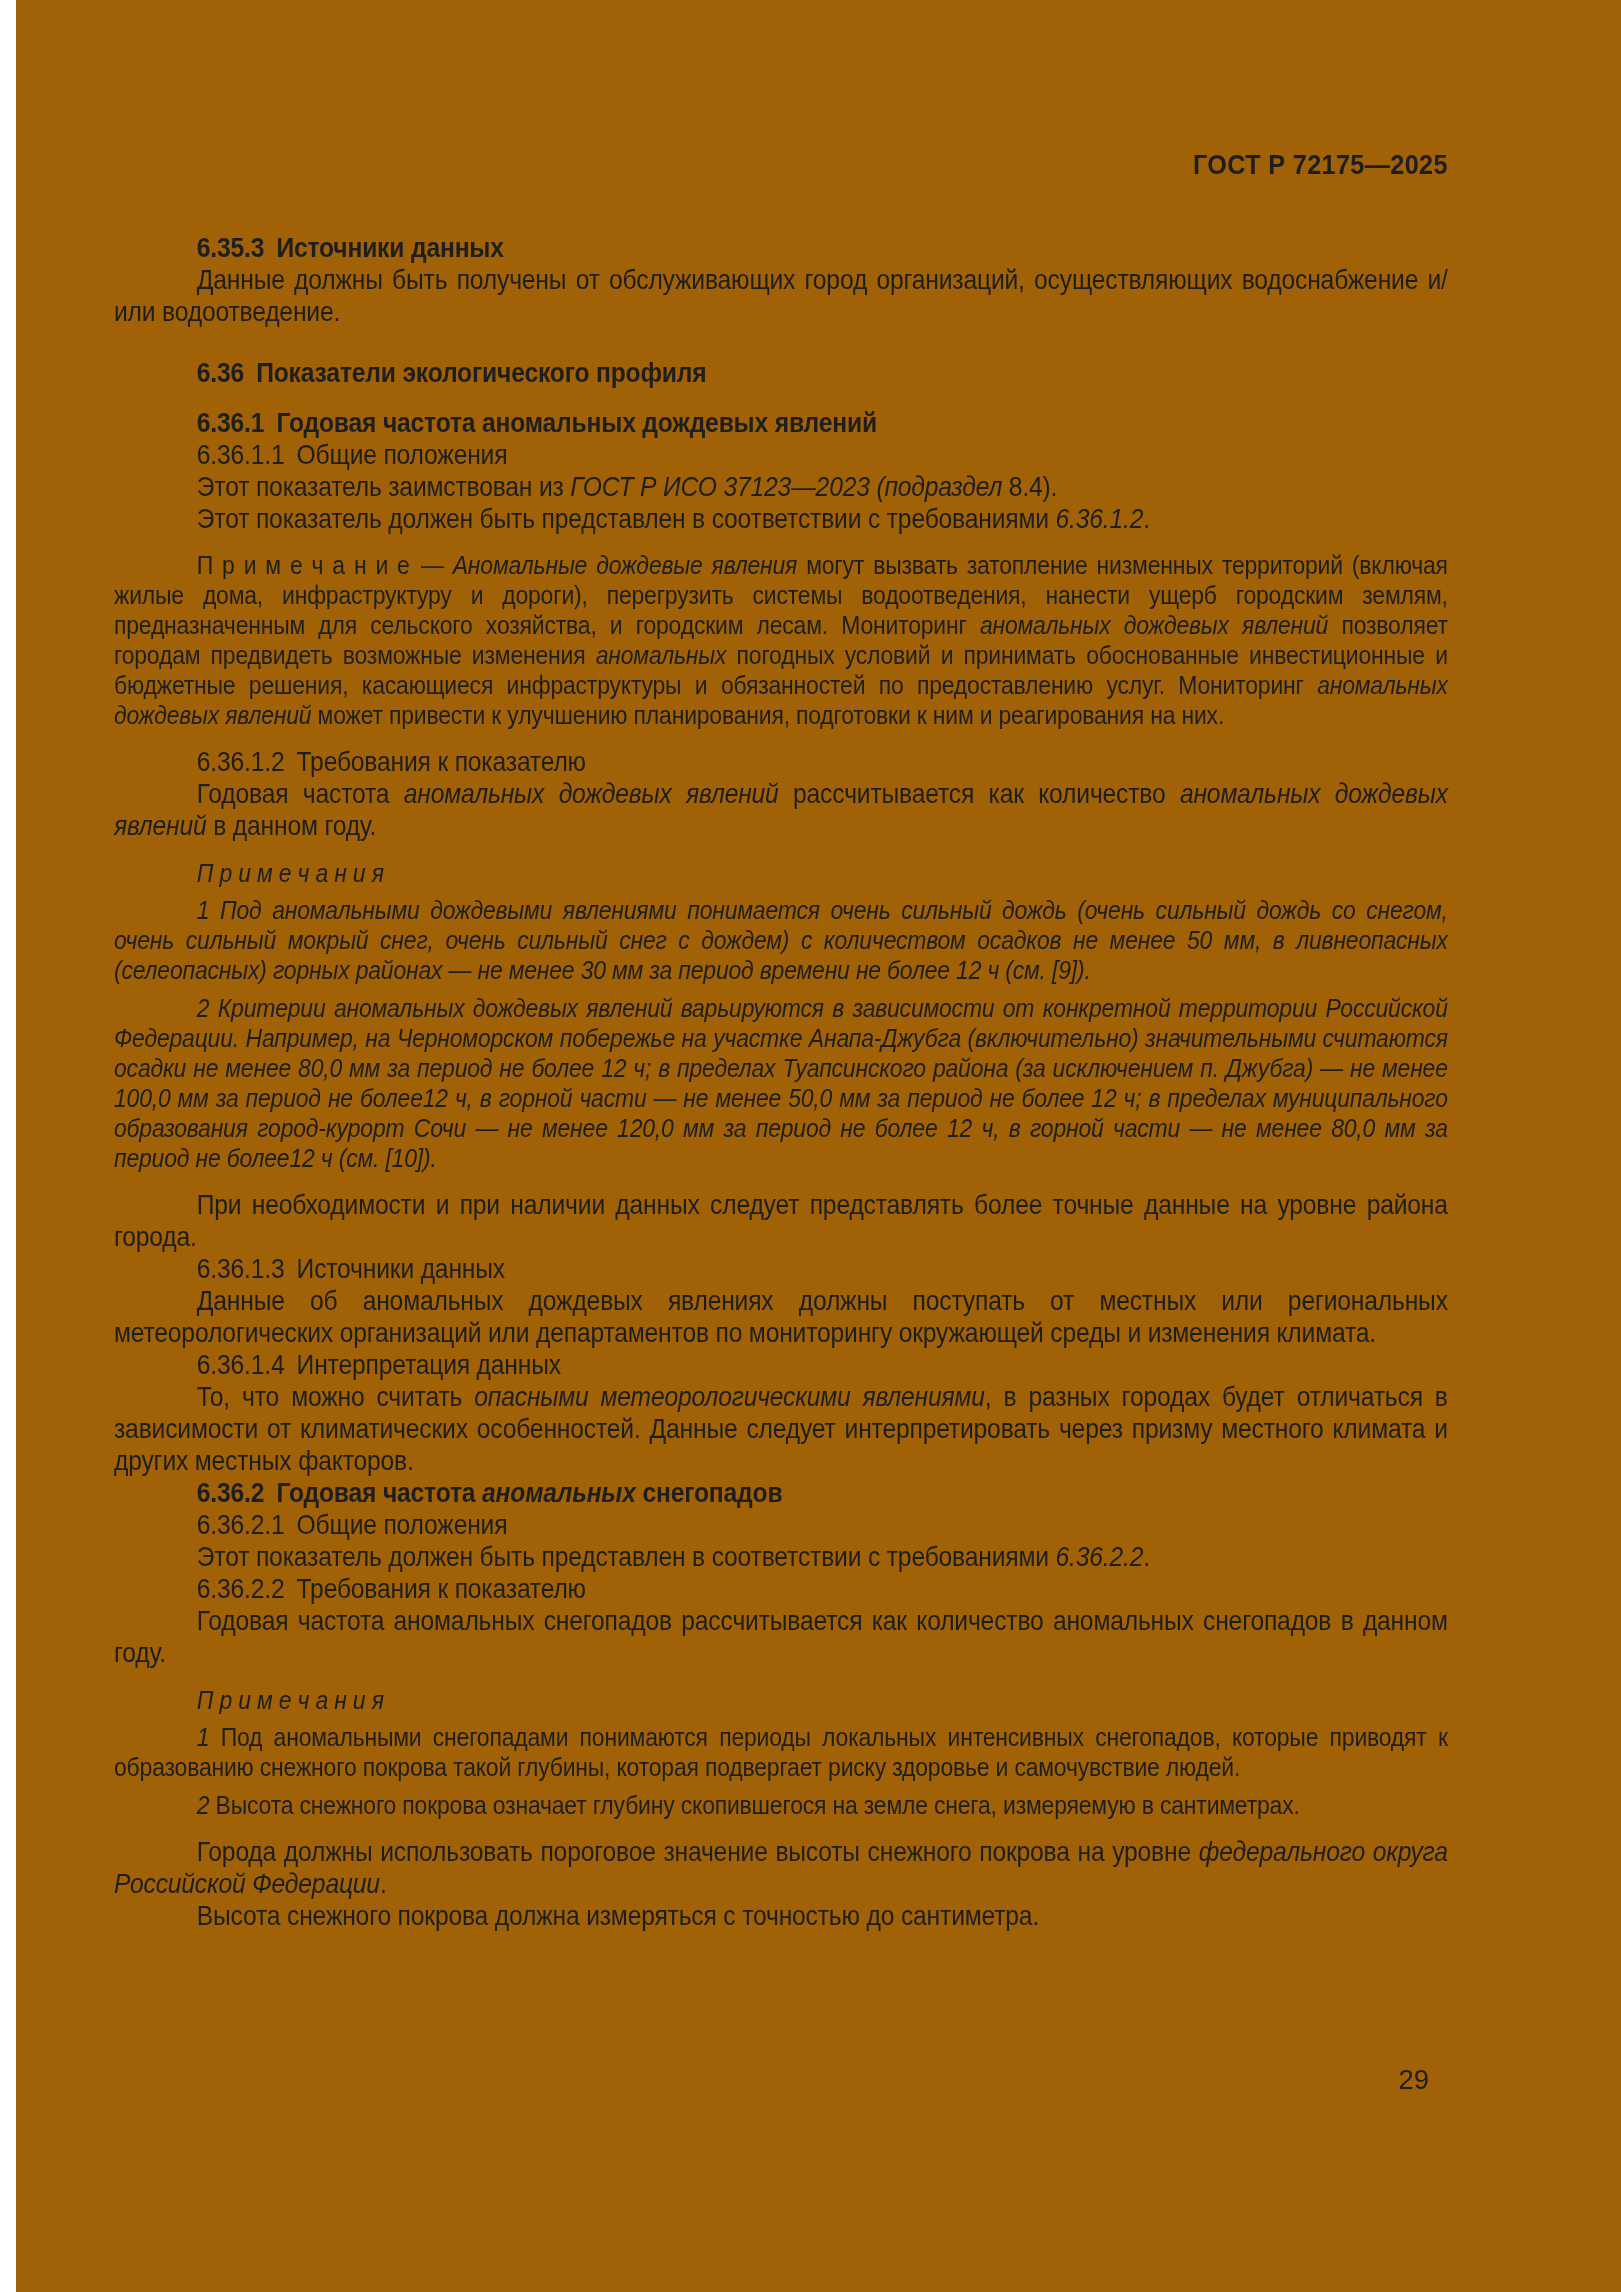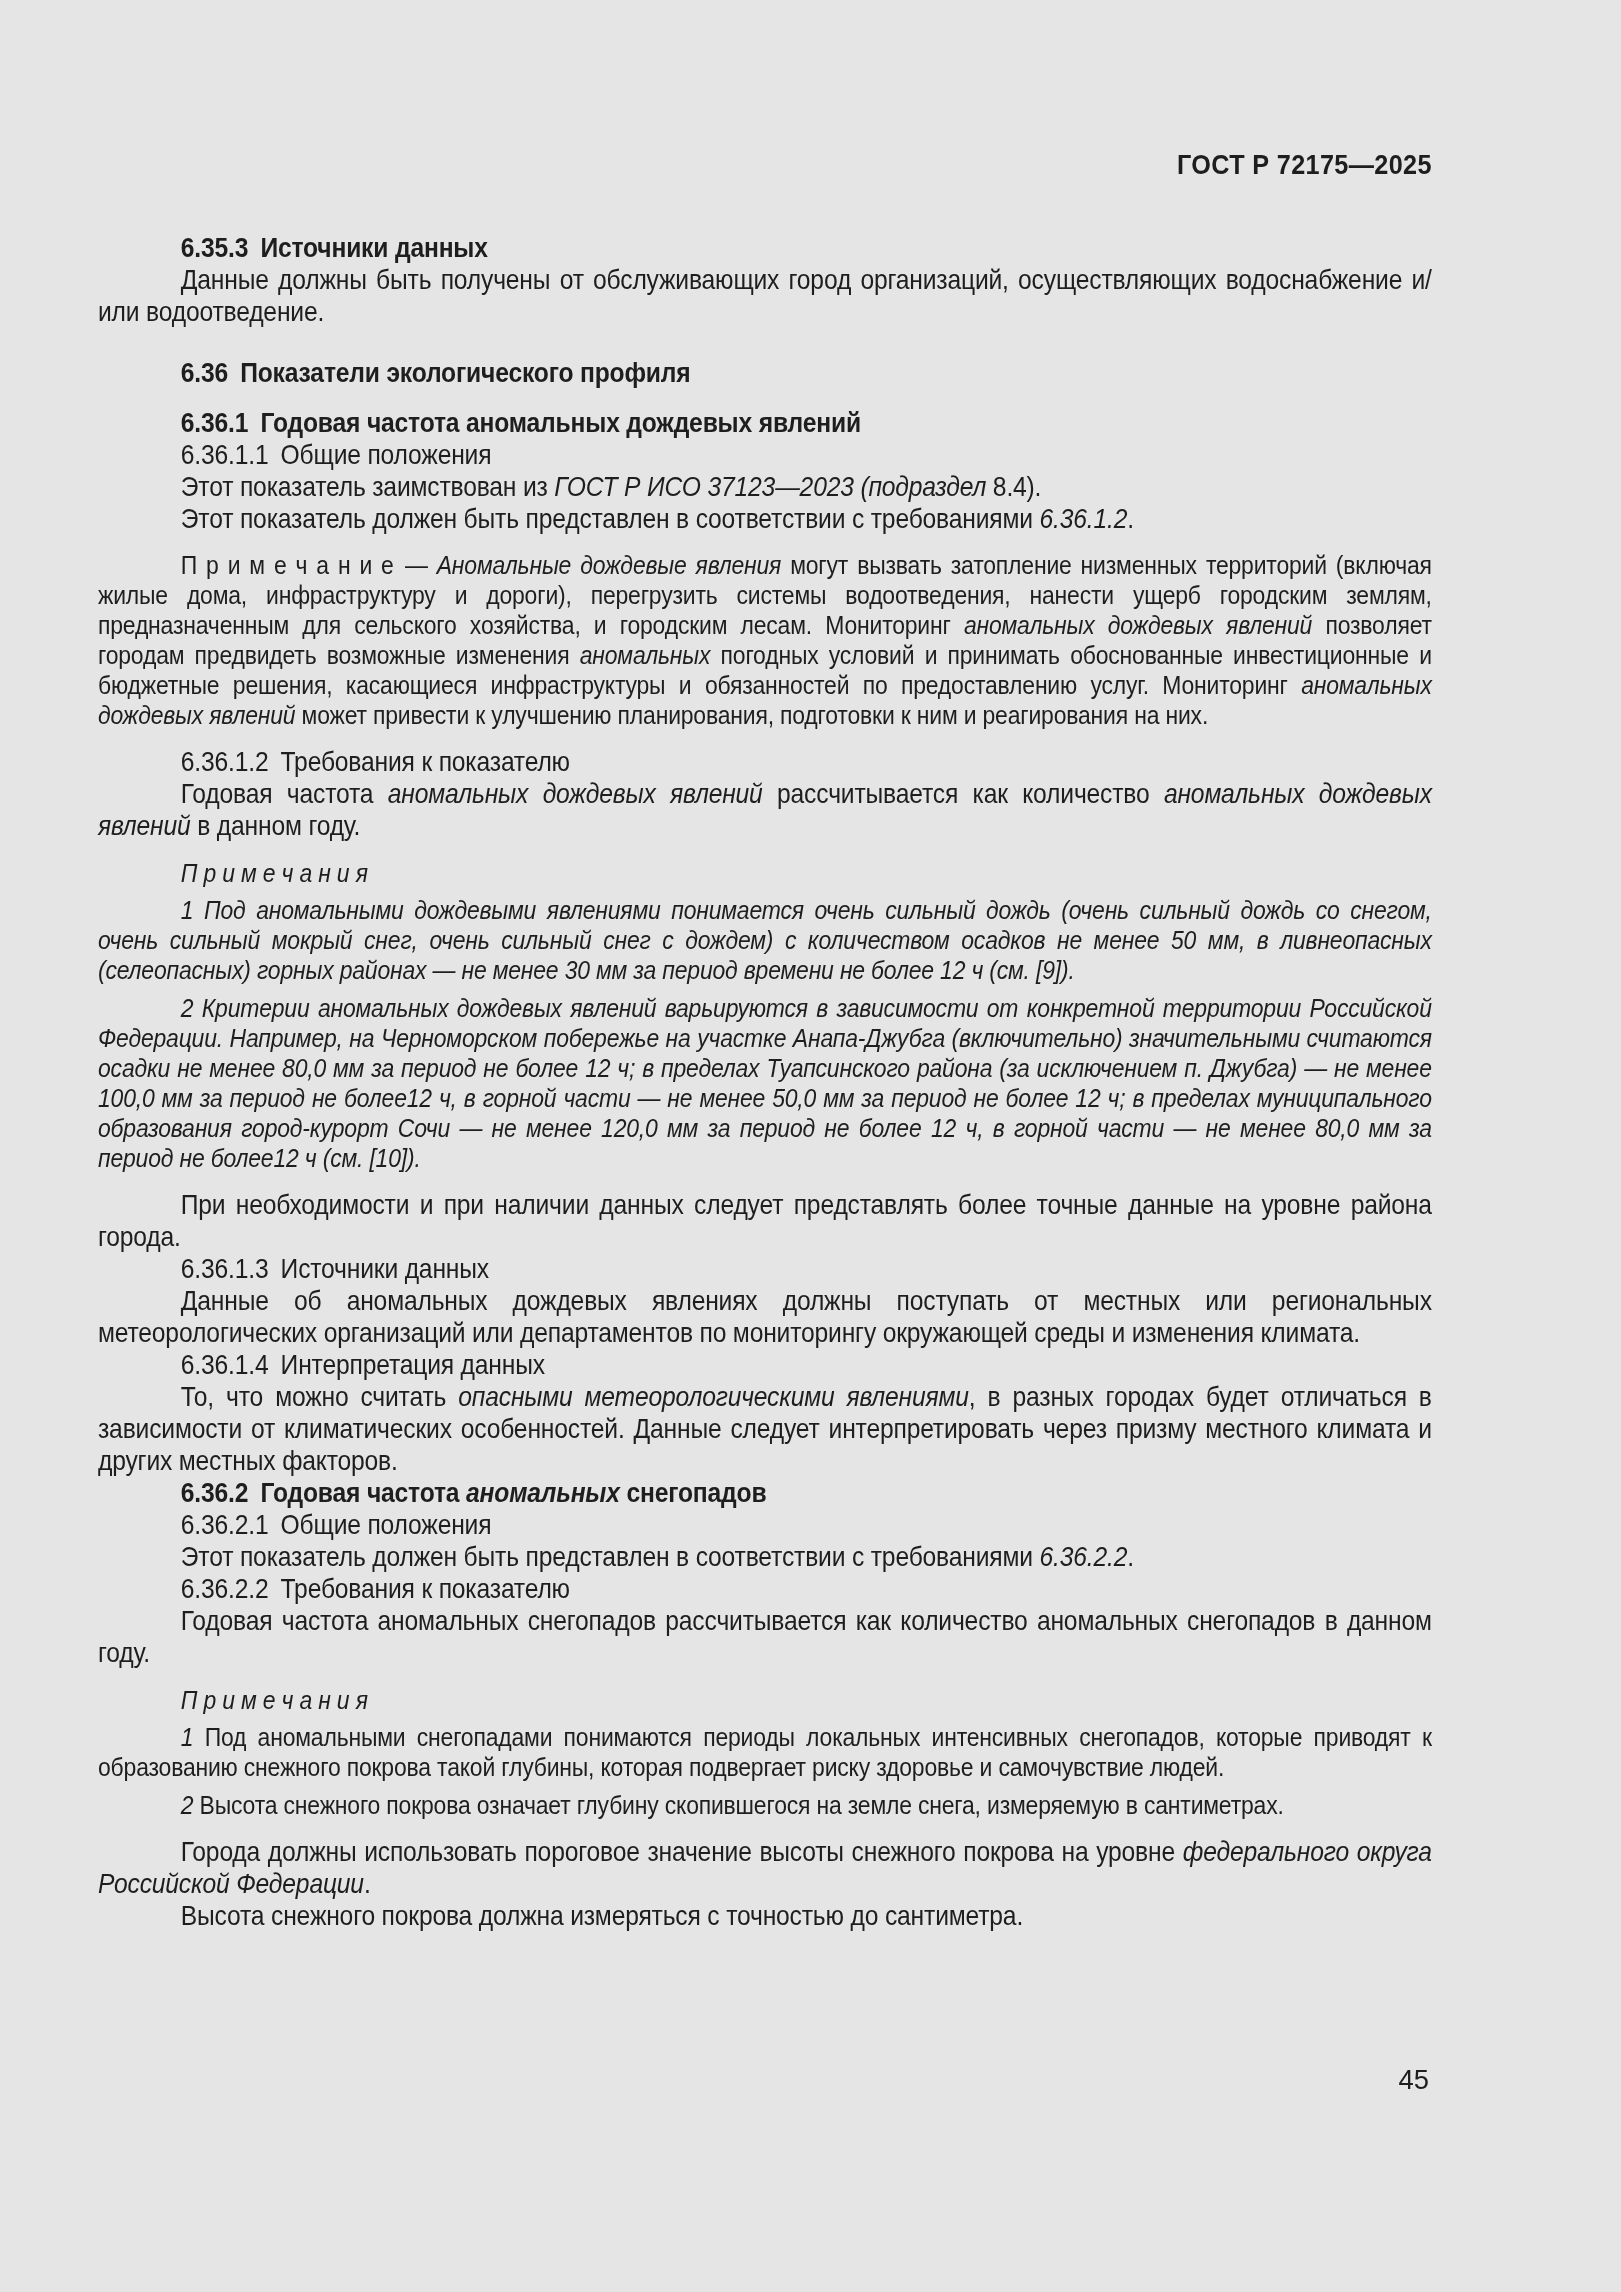--- a/index.html
+++ b/index.html
@@ -2,21 +2,21 @@
 <html lang="ru"><head>
 <meta charset="utf-8">
 <style>
   * { margin:0; padding:0; box-sizing:border-box; }
   html, body { background:#ffffff; }
   body {
     width:1621px; height:2293px; position:relative; overflow:hidden;
     font-family:"Liberation Sans","DejaVu Sans",sans-serif;
     color:#1e1e1e;
   }
-  .page { position:absolute; inset:0; background:#e5e5e5; }
+  .page { position:absolute; inset:0; background:#a16207;margin-left:16px; }
   
   .content {
     position:absolute; left:98px; top:149px; width:1482px;
     transform:scaleX(0.9); transform-origin:0 0;
   }
   .doc-code {
     font-size:28px; line-height:32px; font-weight:bold;
     text-align:right; letter-spacing:0.4px; margin-bottom:51px;
   }
   .blk  { font-size:27.4px; line-height:32px; text-align:justify; text-indent:92px; letter-spacing:-0.2px; }
@@ -75,15 +75,15 @@
 
     <div class="blk note note-label"><span>П р и м е ч а н и я</span></div>
     <p class="blk note"><i>1</i><span> Под аномальными снегопадами понимаются периоды локальных интенсивных снегопадов, которые приводят к образованию снежного покрова такой глубины, которая подвергает риску здоровье и самочувствие людей.</span></p>
     <p class="blk note"><i>2</i><span> Высота снежного покрова означает глубину скопившегося на земле снега, измеряемую в сантиметрах.</span></p>
 
     <p class="blk mt16"><span>Города должны использовать пороговое значение высоты снежного покрова на уровне </span><i>федерального округа Российской Федерации</i><span>.</span></p>
     <p class="blk"><span>Высота снежного покрова должна измеряться с точностью до сантиметра.</span></p>
 
   </div>
 
-  <div class="pagenum">45</div>
+  <div class="pagenum">29</div>
 </div>
 
 
 </body></html>

